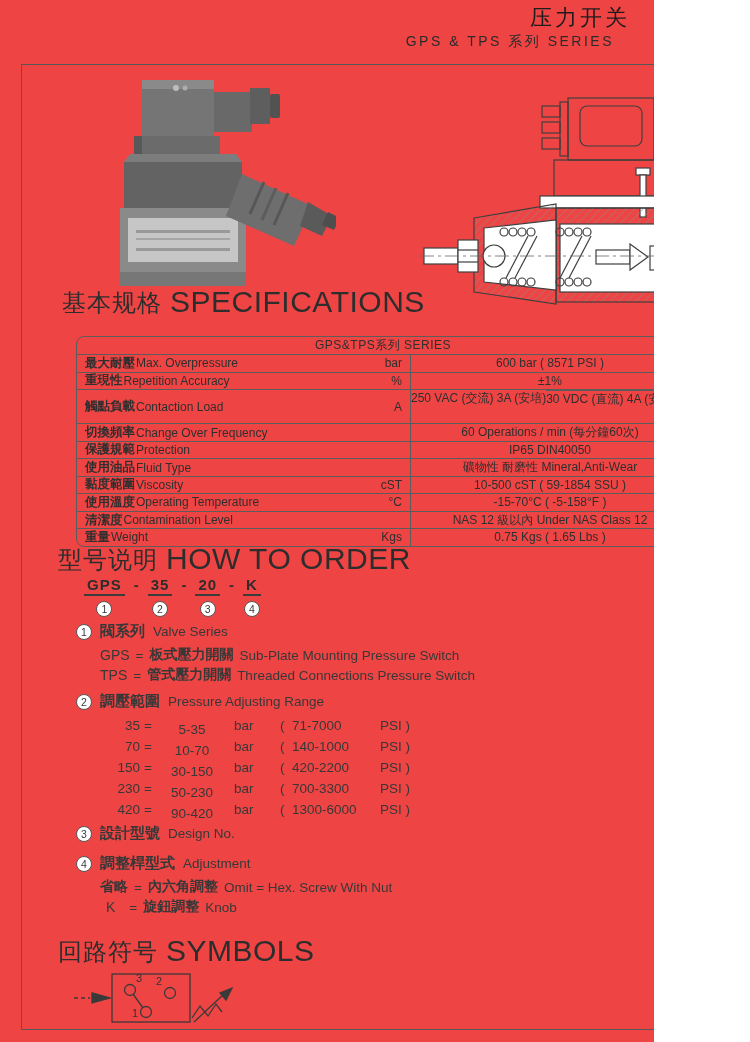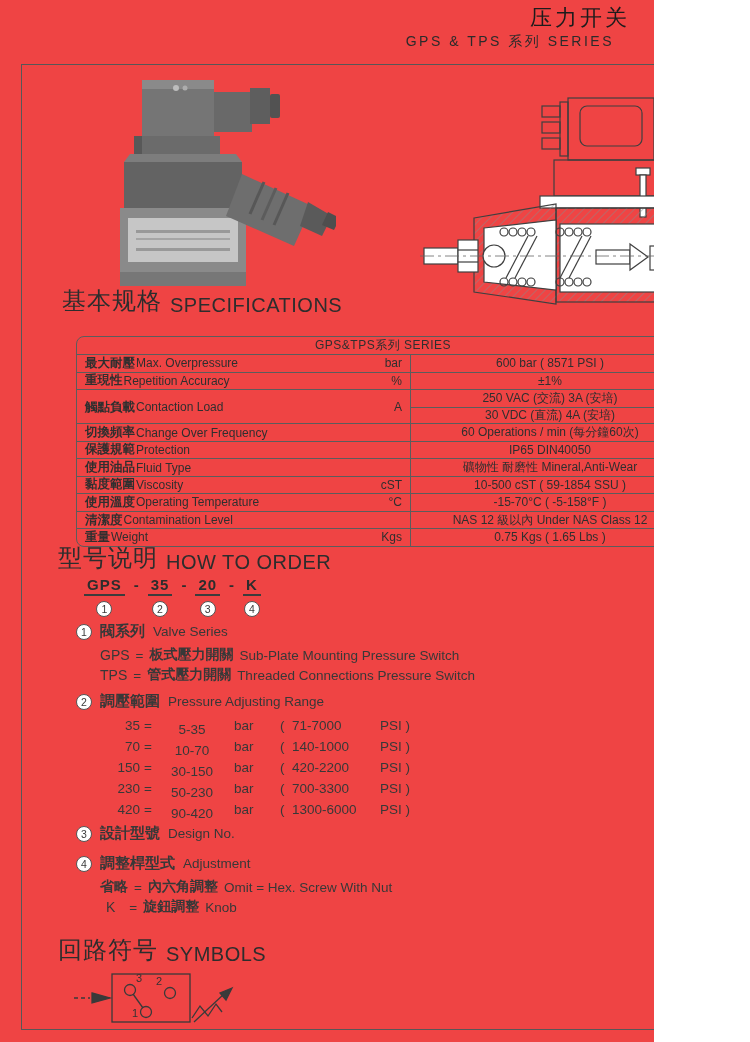--- a/index.html
+++ b/index.html
@@ -10,33 +10,33 @@
   
   .title{position:absolute;top:3px;right:24px;font-size:22px;letter-spacing:3px;color:#1c1c1c;}
   .series{position:absolute;top:33px;right:40px;font-size:14px;letter-spacing:2.5px;color:#2b2b2b;}
 
   
   .frame{position:absolute;left:21px;top:64px;width:714px;height:964px;border:1.5px solid #575757;}
 
   
   .heading{position:absolute;display:flex;align-items:flex-end;gap:8px;color:#2d2d2d;white-space:nowrap;}
   .h-cn{font-size:24px;letter-spacing:1px;}
-  .h-en{font-size:20px;letter-spacing:0.5px;}
+  .h-en{font-size:30px;letter-spacing:0.5px;}
 
   
   .spec-table{position:absolute;left:76px;top:336px;width:612px;border:1.5px solid #5c5c5c;
               border-radius:8px;overflow:hidden;font-size:12px;color:#2f2f2f;}
   .st-header{height:17px;display:flex;align-items:center;justify-content:center;letter-spacing:0.5px;}
   .st-row{display:grid;grid-template-columns:252px 82px 1fr;height:16.5px;border-top:1px solid #5c5c5c;}
   .st-row.dbl{height:33px;}
   .c-name{display:flex;align-items:center;gap:1px;padding-left:8px;white-space:nowrap;overflow:hidden;}
   .c-name .cn{font-weight:bold;font-size:12.5px;}
   .c-unit{display:flex;align-items:center;justify-content:flex-end;padding-right:8px;border-right:1px solid #5c5c5c;}
   .c-val{display:flex;align-items:center;justify-content:center;white-space:nowrap;}
-  .c-vals{display:flex;flex-direction:column;}
+  .c-vals{display:flex;flex-direction:row;}
   .c-vals .c-val{height:16.5px;}
   .c-vals .c-val + .c-val{border-top:1px solid #5c5c5c;}
 
   
   .code-line{position:absolute;left:84px;top:576px;display:flex;align-items:flex-start;color:#2d2d2d;}
   .code-col{display:flex;flex-direction:column;align-items:center;}
   .code-txt{font-size:15px;font-weight:bold;letter-spacing:1px;border-bottom:2px solid #3c3c3c;padding:0 3px 1px 3px;}
   .code-dash{font-size:15px;font-weight:bold;margin:0 9px;}
   .circ{width:16px;height:16px;border:1px solid #555;border-radius:50%;display:inline-flex;
         align-items:center;justify-content:center;font-size:10.5px;color:#3a3a3a;background:#fff;box-sizing:border-box;}

